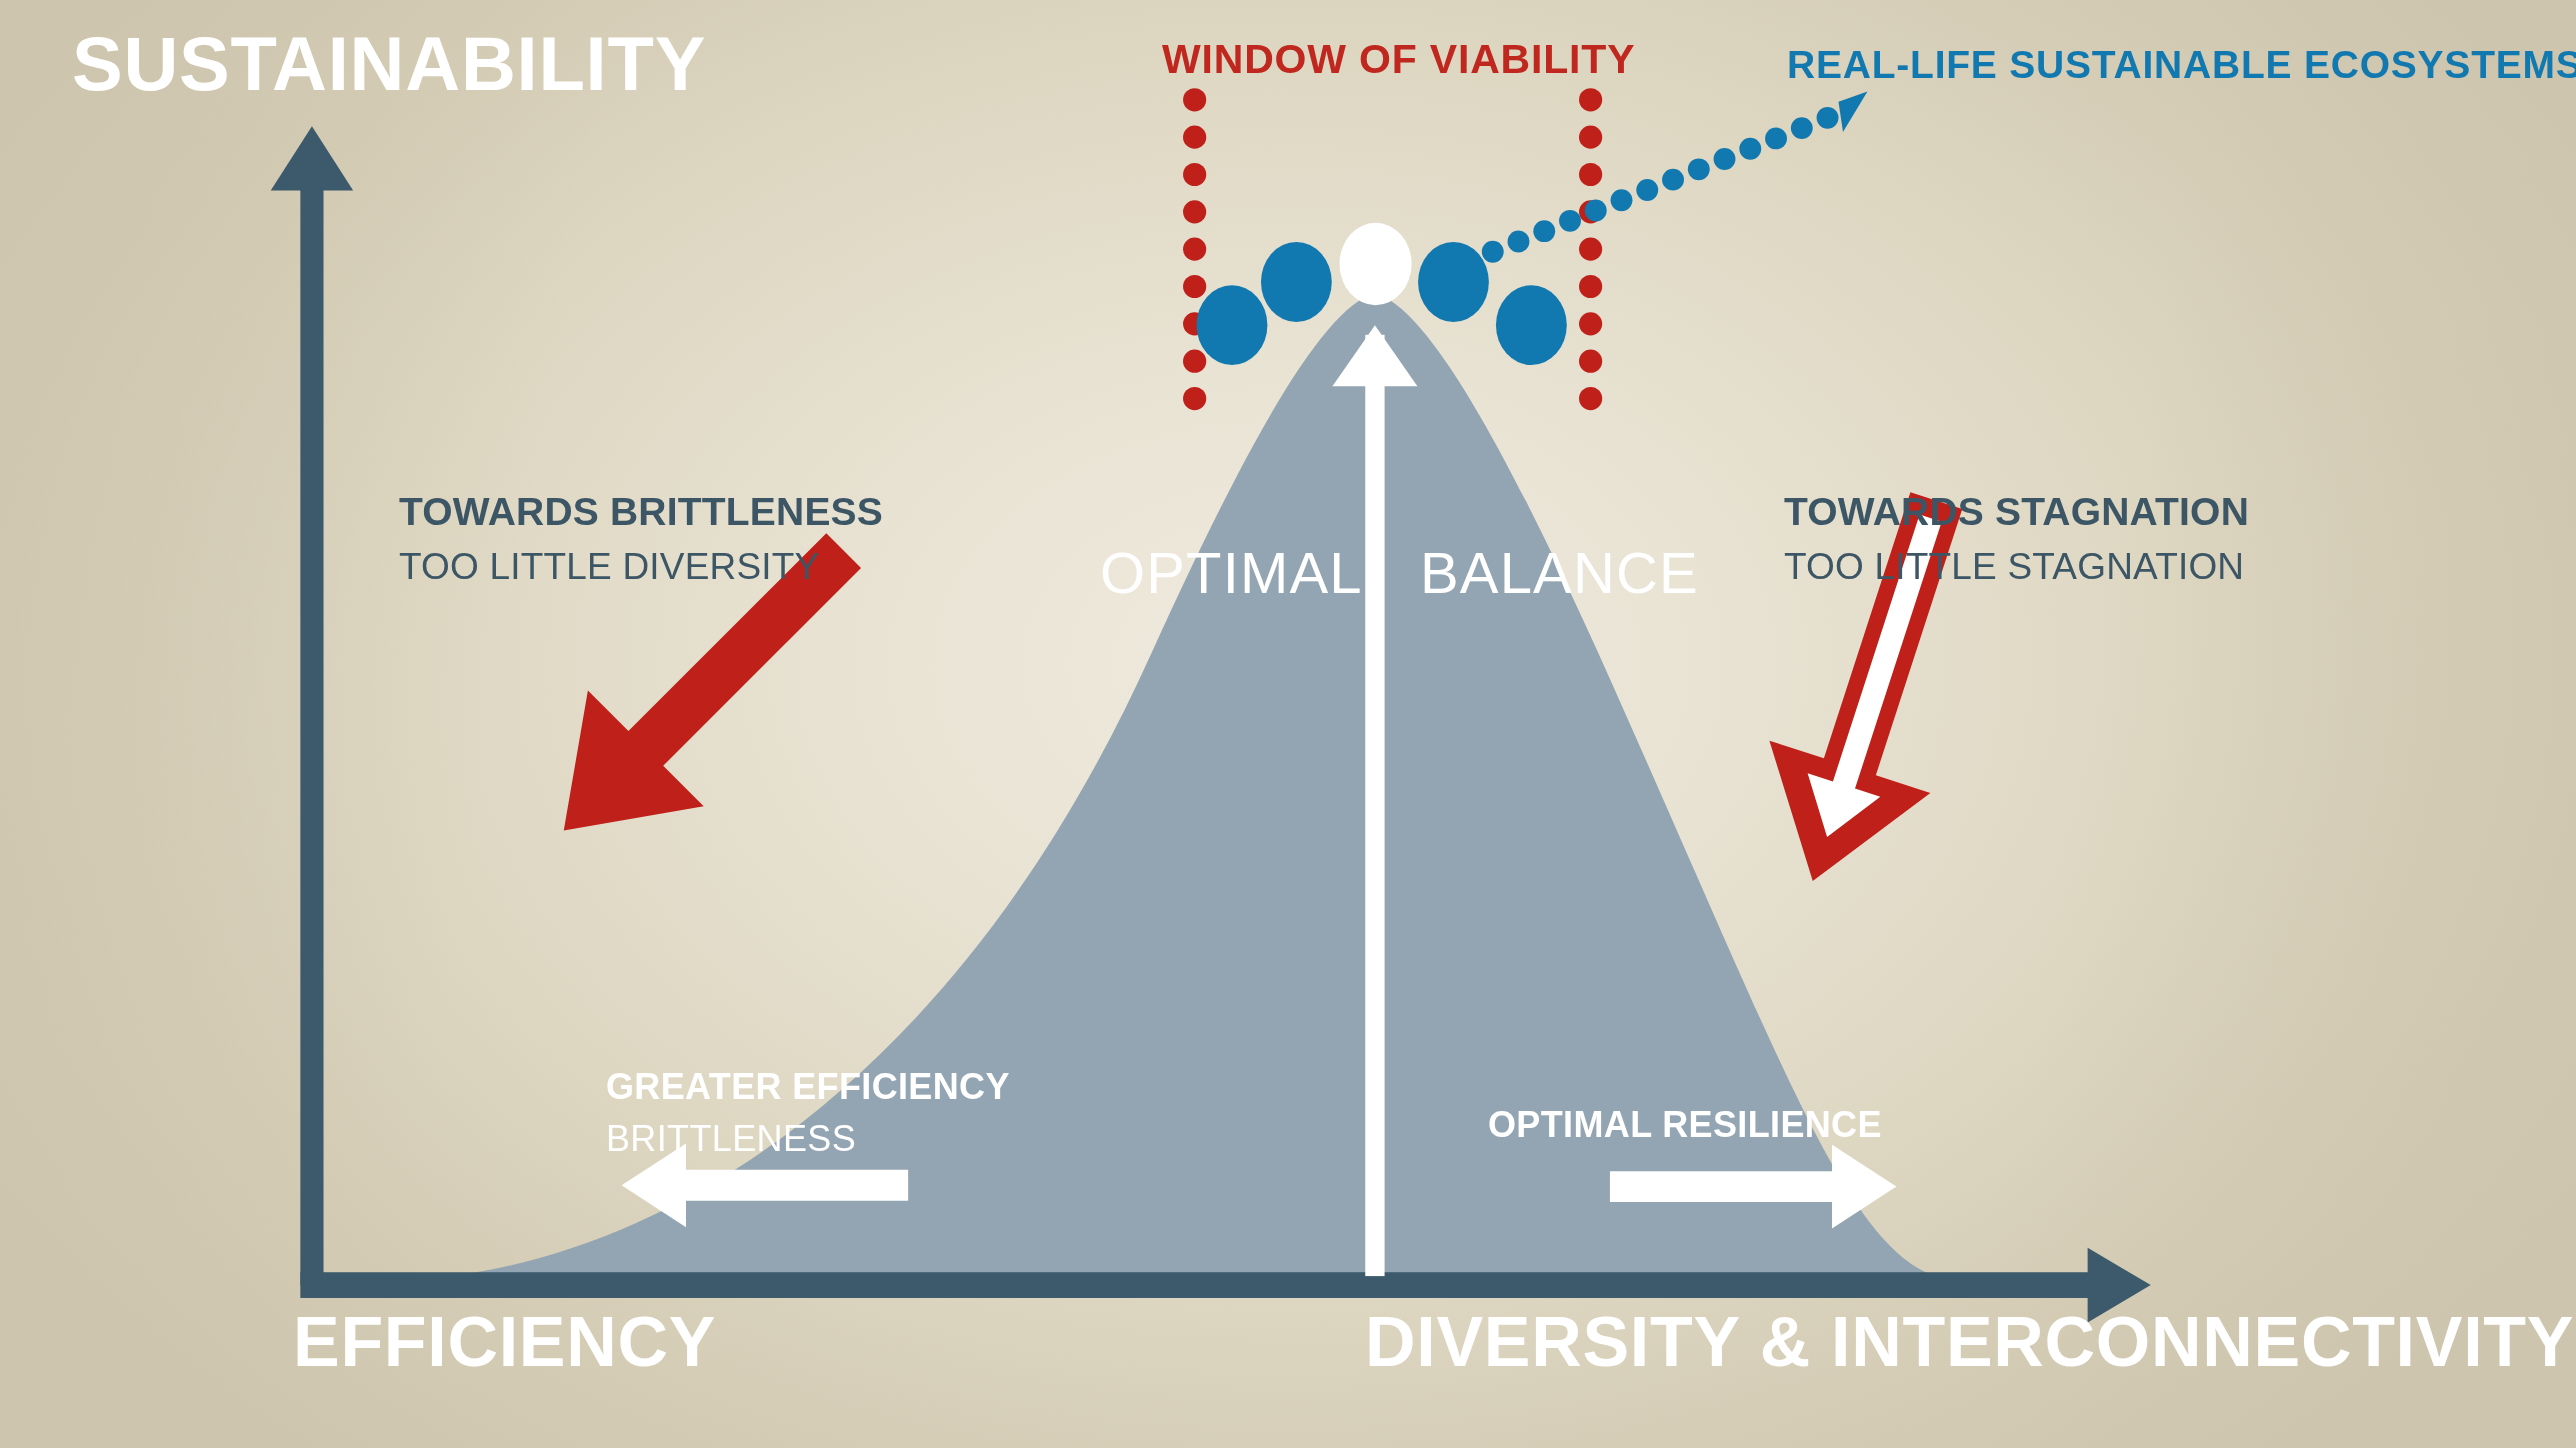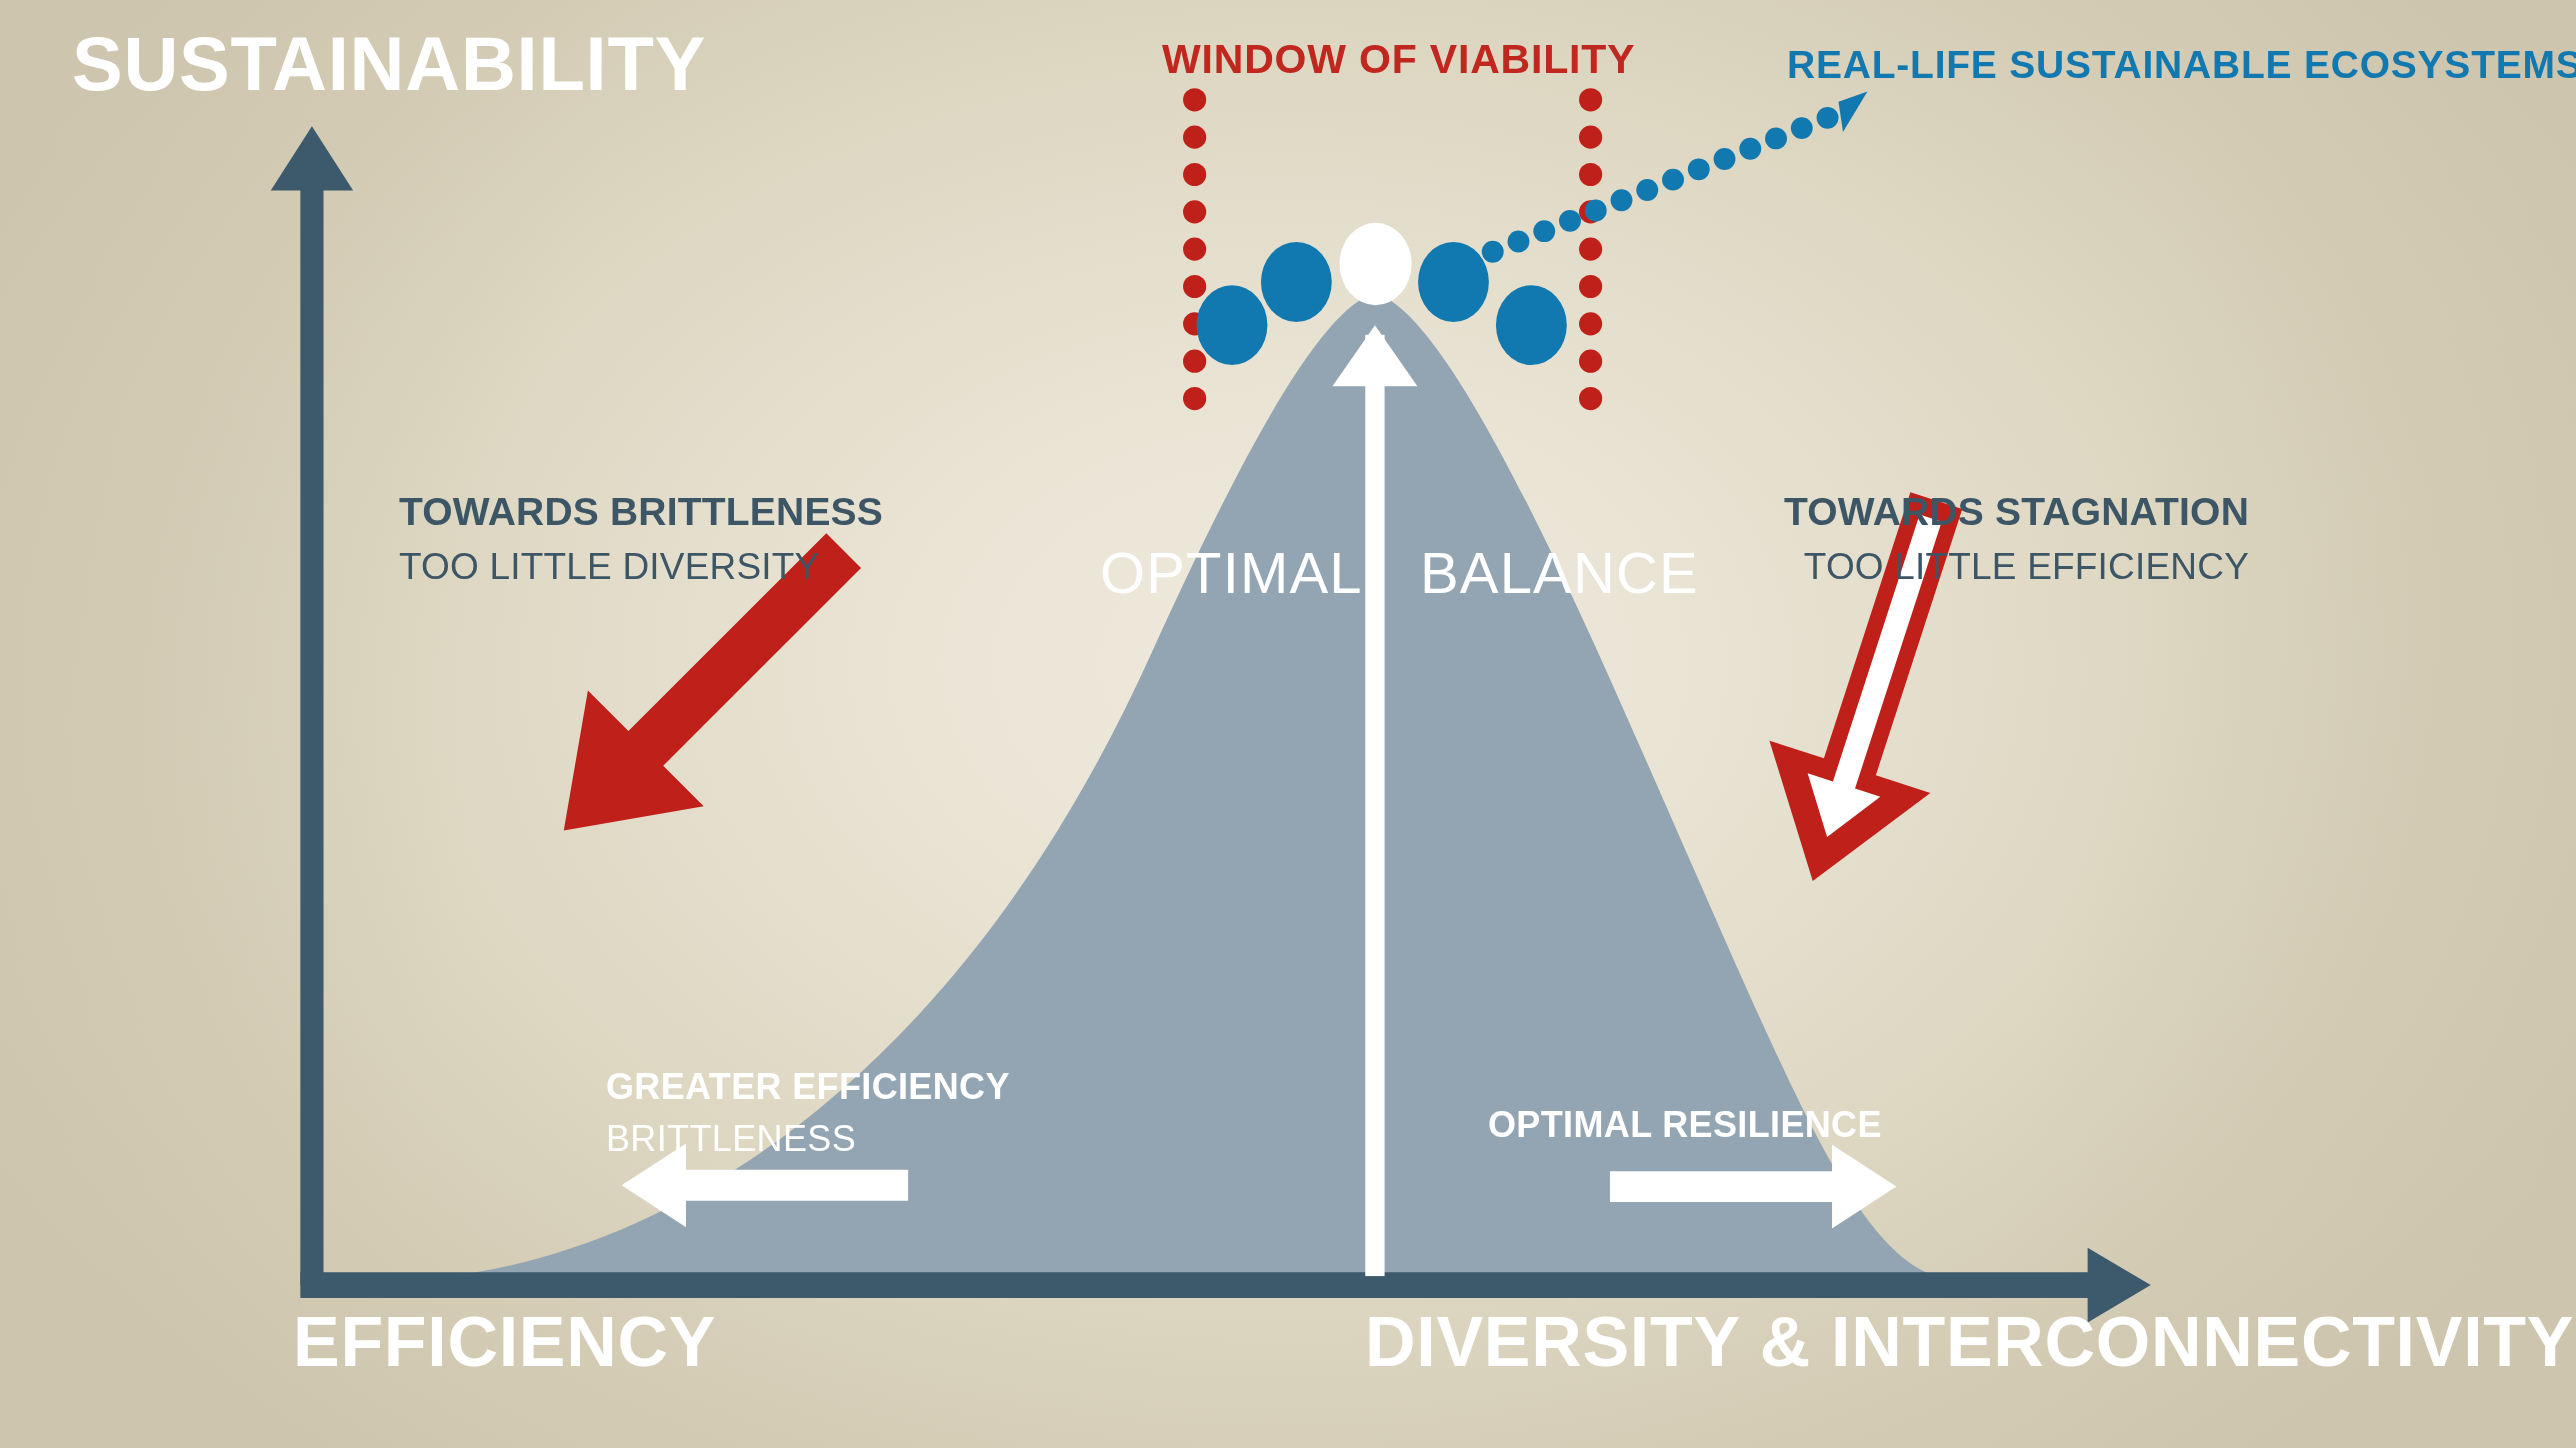--- a/index.html
+++ b/index.html
@@ -34,21 +34,21 @@
     left:1162px;top:39px;font-size:41px;font-weight:bold;color:#c0271f;letter-spacing:.02em;
   }
   #ecosystems-label{
     left:1787px;top:45px;font-size:39px;font-weight:bold;color:#1279b0;letter-spacing:.02em;
   }
 
   .side-block{position:absolute;}
   .side-head{font-size:39px;font-weight:bold;color:#3d5666;letter-spacing:.005em;white-space:nowrap;margin-top:12px;}
   .side-sub{font-size:37px;font-weight:normal;color:#3d5666;letter-spacing:.005em;white-space:nowrap;margin-top:11.6px;}
   #brittleness-block{left:399px;top:478px;}
-  #stagnation-block{left:1784px;top:478px;text-align:right;}
+  #stagnation-block{left:1784px;top:478px;}
 
   #optimal-label{left:1100px;top:544px;font-size:58px;color:#ffffff;font-weight:300;letter-spacing:.02em;}
   #balance-label{left:1420px;top:544px;font-size:58px;color:#ffffff;font-weight:300;letter-spacing:.02em;}
 
   .inner-head{font-size:36px;font-weight:bold;color:#ffffff;letter-spacing:.01em;white-space:nowrap;}
   .inner-sub{font-size:36px;font-weight:300;color:#ffffff;letter-spacing:.01em;white-space:nowrap;margin-top:10.3px;}
   #efficiency-block{left:606px;top:1066px;}
   #resilience-block{left:1488px;top:1104px;}
 </style>
 </head>
@@ -165,21 +165,21 @@
 
   <div class="lbl" id="ecosystems-label">REAL-LIFE SUSTAINABLE ECOSYSTEMS</div>
 
   <div class="side-block" id="brittleness-block">
     <div class="side-head">TOWARDS BRITTLENESS</div>
     <div class="side-sub">TOO LITTLE DIVERSITY</div>
   </div>
 
   <div class="side-block" id="stagnation-block">
     <div class="side-head">TOWARDS STAGNATION</div>
-    <div class="side-sub">TOO LITTLE EFFICIENCY</div>
+    <div class="side-sub">TOO LITTLE STAGNATION</div>
   </div>
 
   <div class="lbl" id="optimal-label">OPTIMAL</div>
   <div class="lbl" id="balance-label">BALANCE</div>
 
   <div class="side-block" id="efficiency-block">
     <div class="inner-head">GREATER EFFICIENCY</div>
     <div class="inner-sub">BRITTLENESS</div>
   </div>
 

